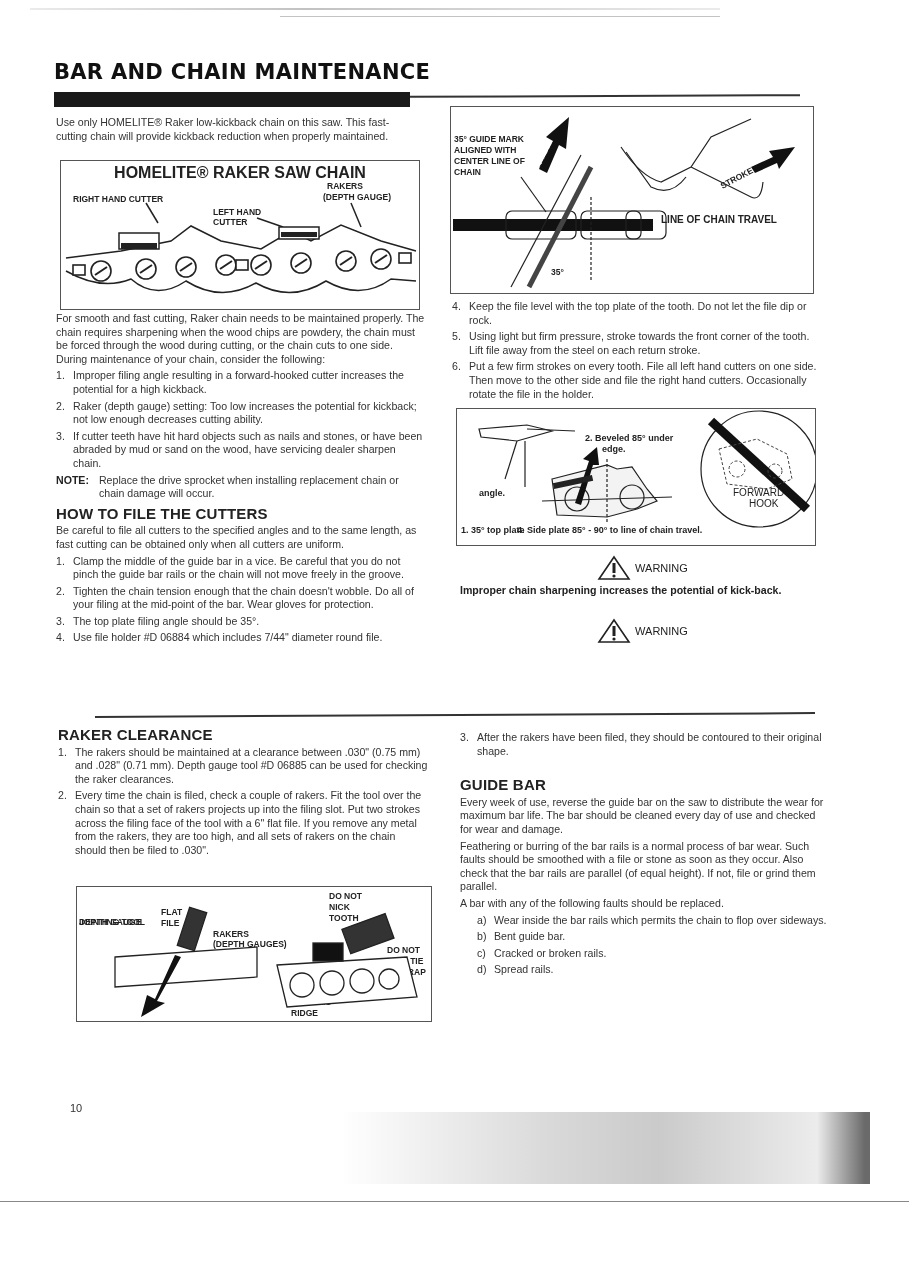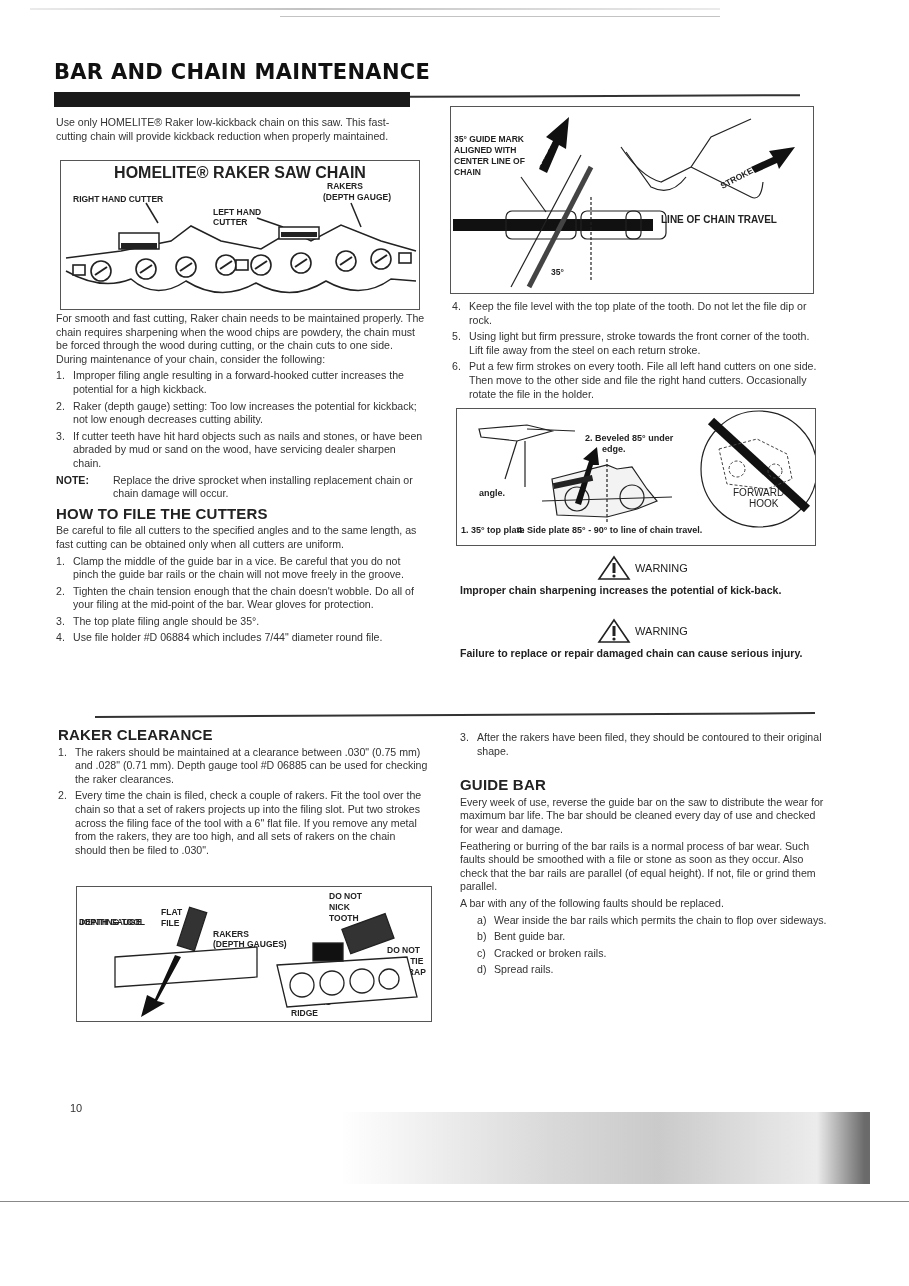--- a/index.html
+++ b/index.html
@@ -12,21 +12,21 @@
   .scanline-top2 { left:280px; top:16px; width:440px; height:1px; background:#888; opacity:.5; }
   .page-title { left:54px; top:60px; font-size:21px; font-weight:900; letter-spacing:.3px; color:#111; font-family:"DejaVu Sans", sans-serif; }
   .title-bar { left:54px; top:92px; width:356px; height:15px; background:#1a1a1a; }
   .title-rule { left:410px; top:95px; width:390px; height:2px; background:#333; transform:rotate(-0.25deg); }
   .col { position:absolute; font-size:10.6px; line-height:13.6px; color:#333; }
   .col p { margin:0 0 3px 0; }
   .list { margin:0; padding:0; list-style:none; }
   .list li { position:relative; padding-left:17px; margin-bottom:3px; }
   .list li .num { position:absolute; left:0; top:0; }
   .section-h { font-size:15px; font-weight:bold; color:#222; margin:6px 0 4px 0; letter-spacing:.2px; }
-  .note { display:flex; gap:24px; margin-top:3px; }
+  .note { display:flex; gap:10px; margin-top:3px; }
   .note b { font-weight:bold; color:#222; }
   .fig { position:absolute; border:1px solid #555; background:#fff; }
   .fig-label { position:absolute; font-size:8.5px; font-weight:bold; color:#222; line-height:10px; text-transform:uppercase; }
   .fig-label.lc { text-transform:none; font-weight:bold; font-size:9px; }
   .warn { position:absolute; left:460px; width:365px; }
   .warn-head { display:flex; align-items:center; justify-content:center; gap:4px; font-size:11px; color:#222; }
   .warn-text { font-size:10.6px; font-weight:bold; line-height:14px; color:#222; margin-top:2px; }
   .sep-rule { left:95px; top:714px; width:720px; height:2px; background:#333; transform:rotate(-0.3deg); }
   .page-num { left:70px; top:1102px; font-size:11px; color:#333; }
   .scan-smudge { left:340px; top:1112px; width:530px; height:72px;
@@ -198,21 +198,20 @@
 </div>
 <div class="warn" style="top:618px;">
   <div class="warn-head">
     <svg width="34" height="26">
         <polygon points="17,2 32,24 2,24" fill="#fff" stroke="#222" stroke-width="1.6"></polygon>
         <rect x="15.5" y="8" width="3" height="10" fill="#222"></rect>
         <circle cx="17" cy="21" r="1.6" fill="#222"></circle>
       </svg>
     <span>WARNING</span>
   </div>
-  <div class="warn-text">Failure to replace or repair damaged chain can cause serious injury.</div>
 </div>
 
 <div class="abs sep-rule"></div>
 
 <div class="col" style="left:58px; top:728px; width:370px;">
   <div class="section-h" style="margin-top:0;">RAKER CLEARANCE</div>
   <ul class="list">
     <li><span class="num">1.</span><span>The rakers should be maintained at a clearance between .030" (0.75 mm) and .028" (0.71 mm). Depth gauge tool #D 06885 can be used for checking the raker clearances.</span></li>
     <li><span class="num">2.</span><span>Every time the chain is filed, check a couple of rakers. Fit the tool over the chain so that a set of rakers projects up into the filing slot. Put two strokes across the filing face of the tool with a 6" flat file. If you remove any metal from the rakers, they are too high, and all sets of rakers on the chain should then be filed to .030".</span></li>
   </ul>

